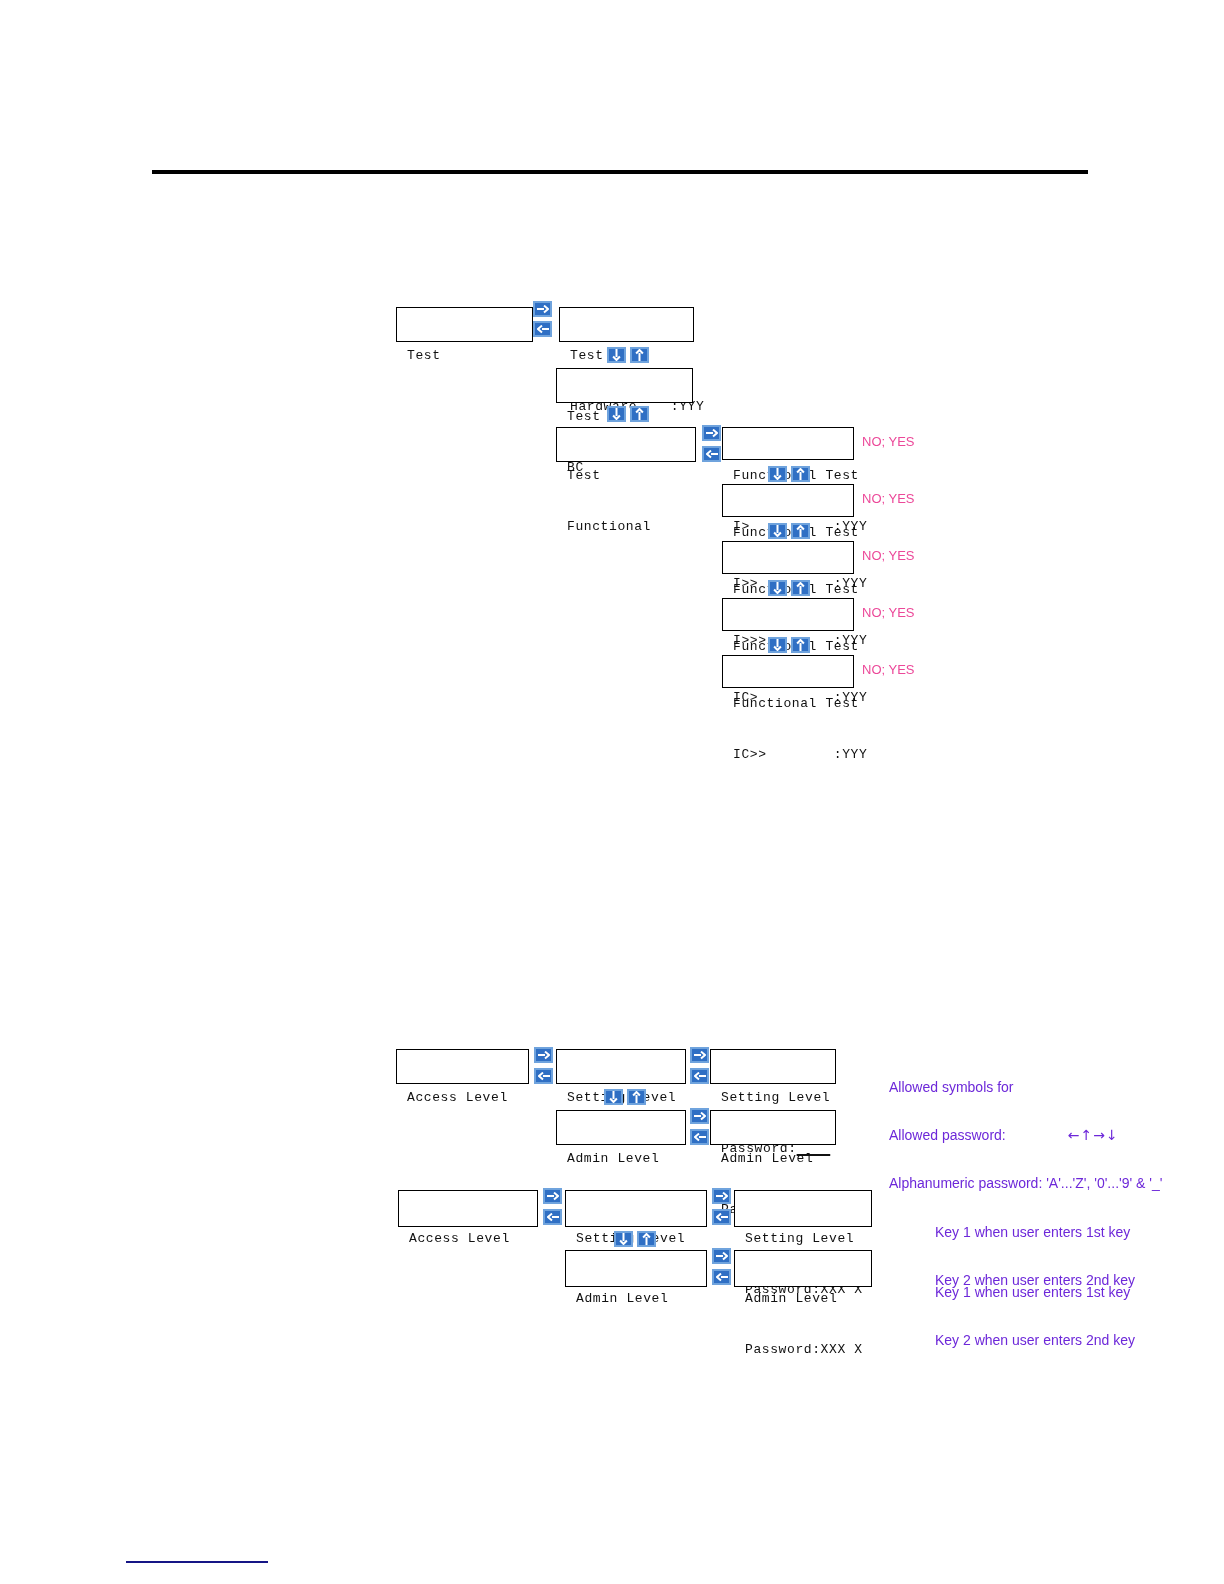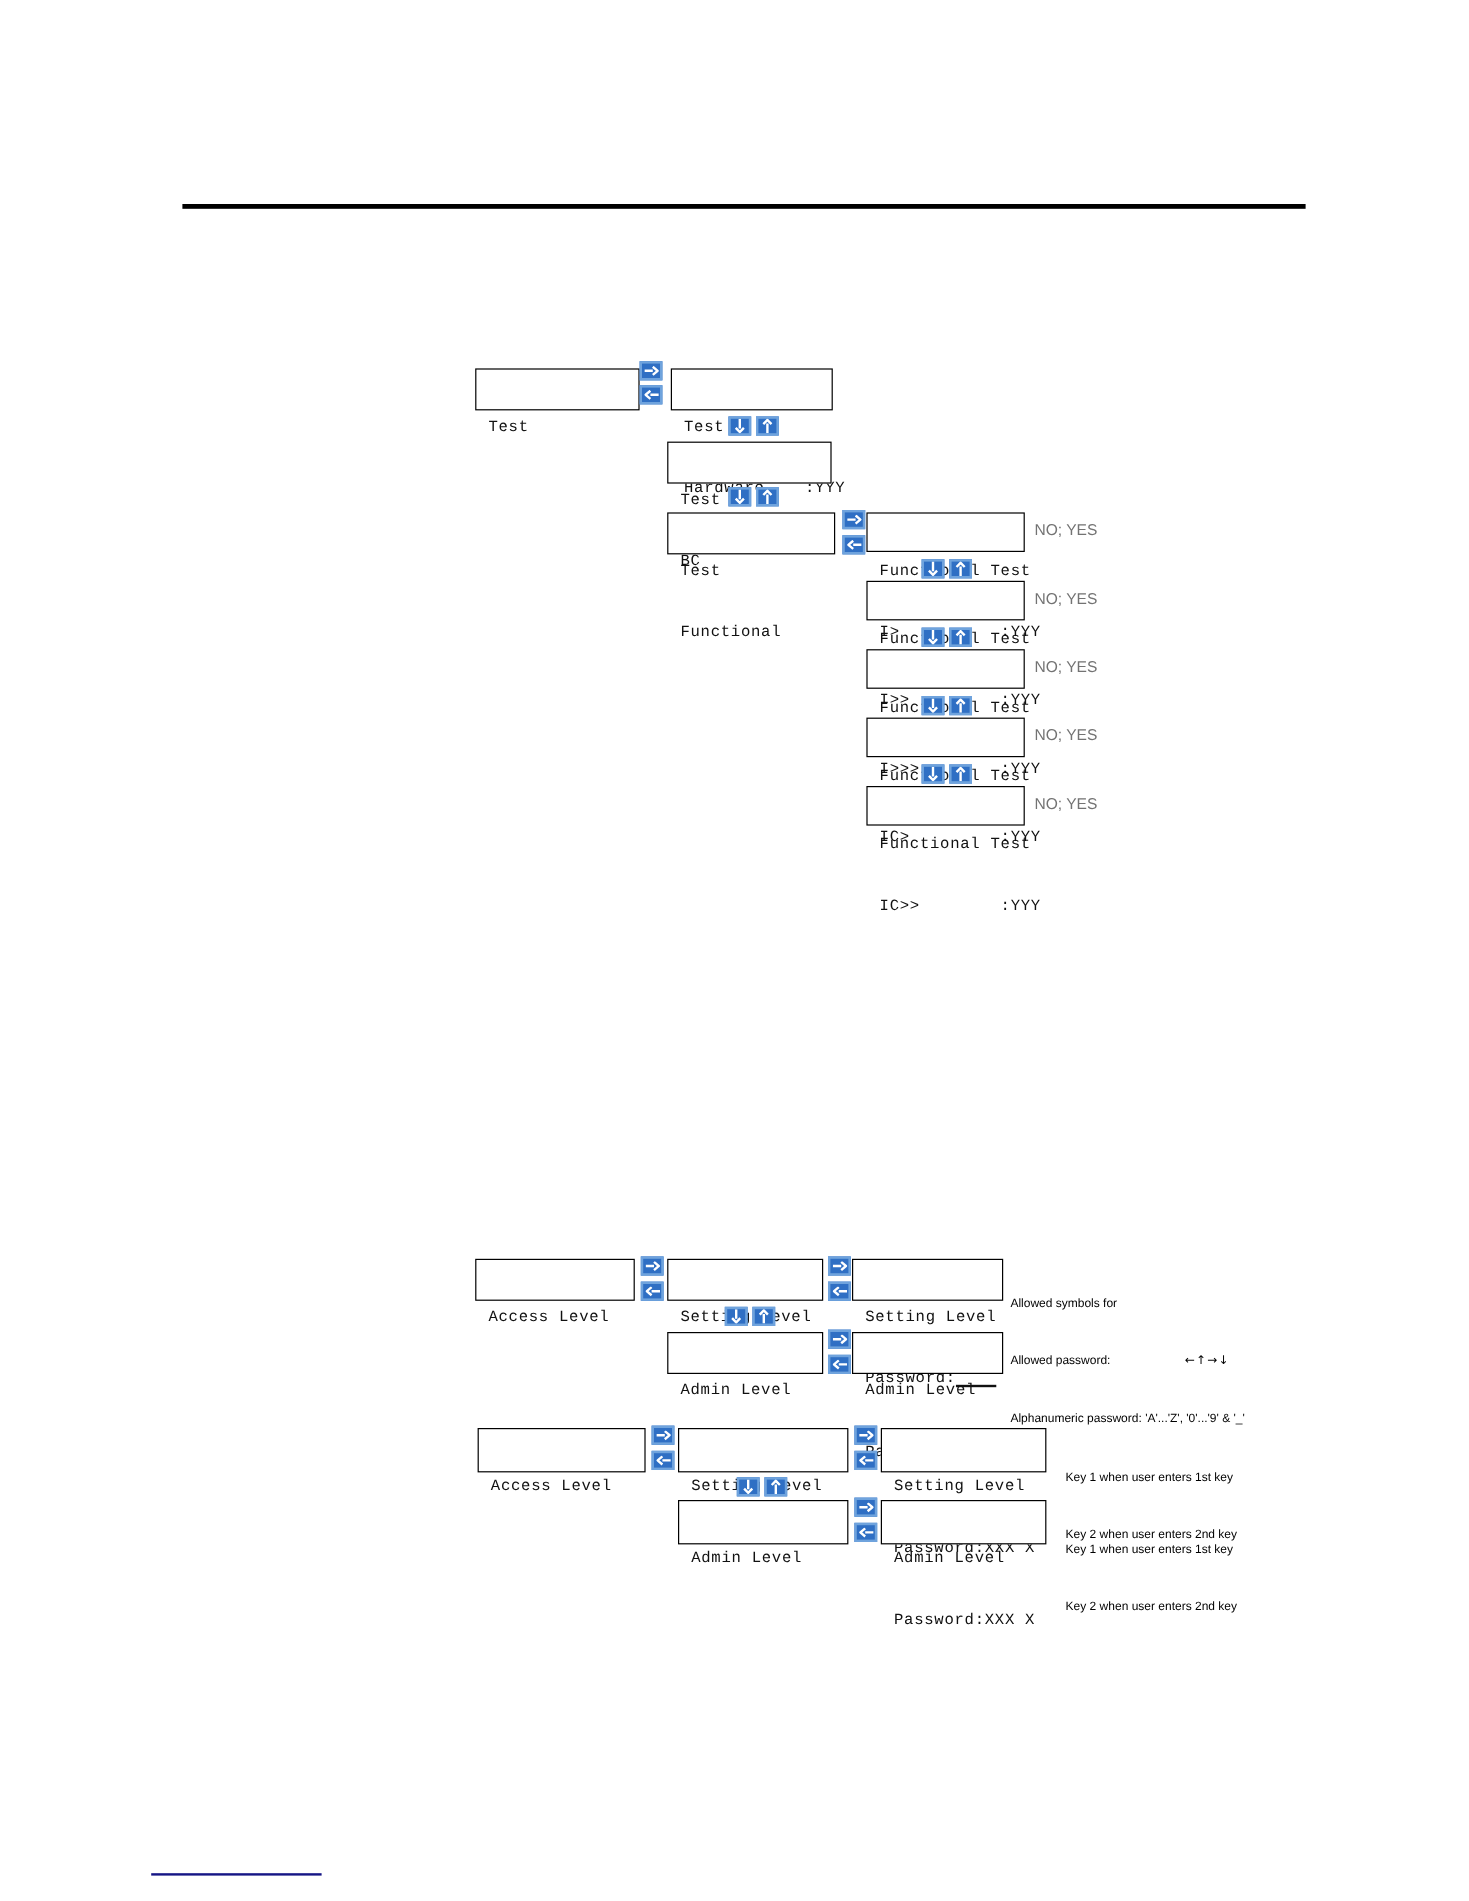--- a/index.html
+++ b/index.html
@@ -74,30 +74,31 @@
     justify-content: center;
   }
   .key svg { display: block; }
 
   
   .note {
     position: absolute;
     font-family: "Liberation Sans", sans-serif;
     font-size: 13px;
     line-height: 17px;
-    color: #737373;
+    color: #ec4899;
     white-space: pre;
   }
   .note-block {
     position: absolute;
     font-family: "Liberation Sans", sans-serif;
-    font-size: 10px;
+    font-size: 14px;
     line-height: 16px;
-    color: #000000;
+    color: #6d28d9;
     white-space: pre;
+    margin-left: 47px;
   }
   .note-row { display: block; white-space: pre; }
   .sym { font-family: "DejaVu Sans", sans-serif; letter-spacing: 1px; }
 </style>
 </head>
 <body>
 
 <div class="top-rule"></div>
 
 <div class="lcd" style="left:396px; top:307px; width:137px; height:35px;">

